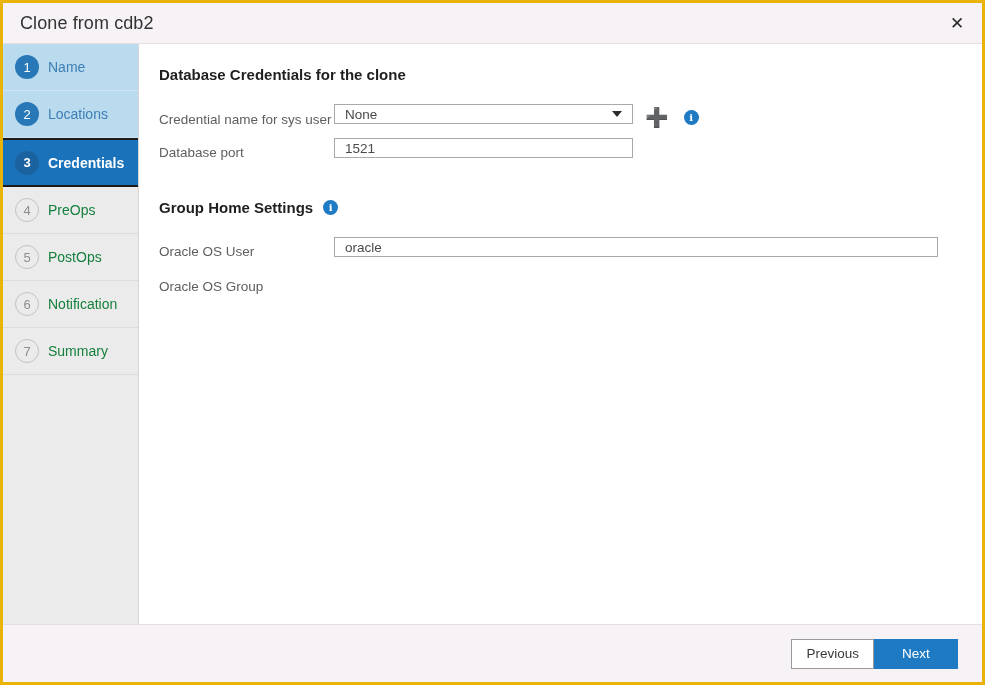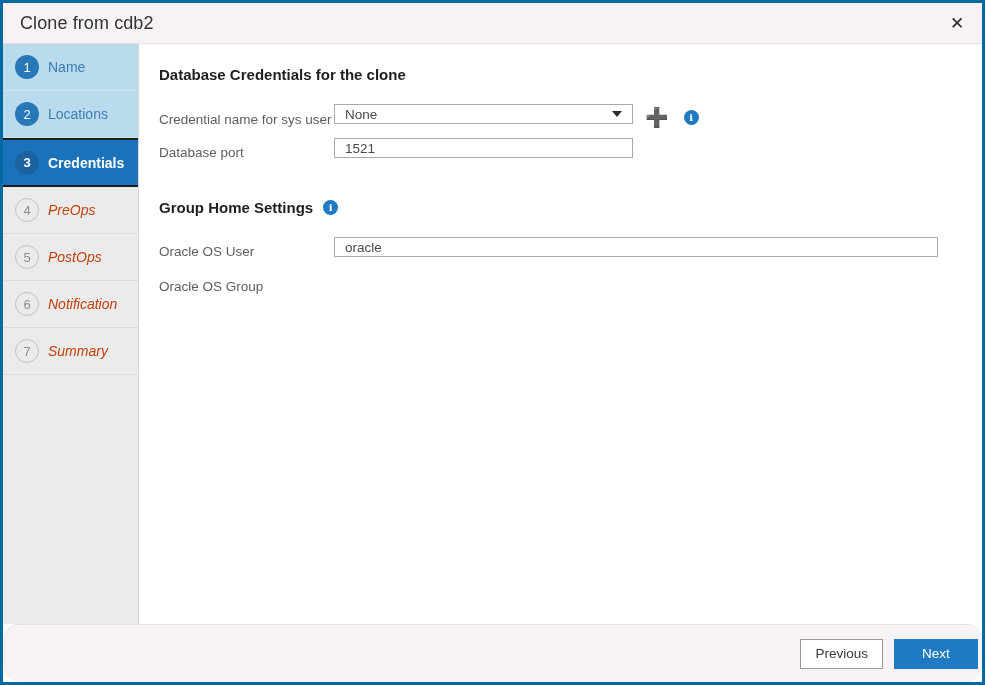--- a/index.html
+++ b/index.html
@@ -6,21 +6,21 @@
   html, body {
     width: 985px; height: 685px;
     font-family: "Liberation Sans", sans-serif;
     background: #ffffff;
     overflow: hidden;
   }
   .window {
     position: absolute;
     left: 0; top: 0;
     width: 985px; height: 685px;
-    border: 3px solid #0369a1;
+    border: 3px solid #eab308;
     background: #ffffff;
     display: flex;
     flex-direction: column;
   }
   
   .titlebar {
     height: 41px;
     flex: 0 0 41px;
     background: #f7f2f5;
     border-bottom: 1px solid #e6dfe4;
@@ -91,21 +91,21 @@
   }
   .step.active .num { background: #1b63a0; color: #ffffff; font-weight: bold; }
   .step.active .lbl { color: #ffffff; font-weight: bold; }
 
   .step.todo { background: #ebebeb; }
   .step.todo .num {
     background: transparent;
     border: 1px solid #c2c2c2;
     color: #8d8d8d;
   }
-  .step.todo .lbl { color: #c2410c; font-style: italic; }
+  .step.todo .lbl { color: #15803d; }
 
   
   .content {
     flex: 1 1 auto;
     background: #ffffff;
     padding: 22px 0 0 20px;
     position: relative;
     overflow: hidden;
   }
   .section-title {
@@ -190,23 +190,21 @@
 
   
   .footer {
     flex: 0 0 58px;
     height: 58px;
     background: #f7f2f5;
     border-top: 1px solid #e6dfe4;
     display: flex;
     align-items: center;
     justify-content: flex-end;
-    padding-right: 4px;
-    gap: 11px;
-    border-radius: 16px;
+    padding-right: 24px;
   }
   .btn {
     height: 30px;
     min-width: 76px;
     font-size: 13.5px;
     display: inline-flex;
     align-items: center;
     justify-content: center;
     cursor: pointer;
     padding: 0 14px;

